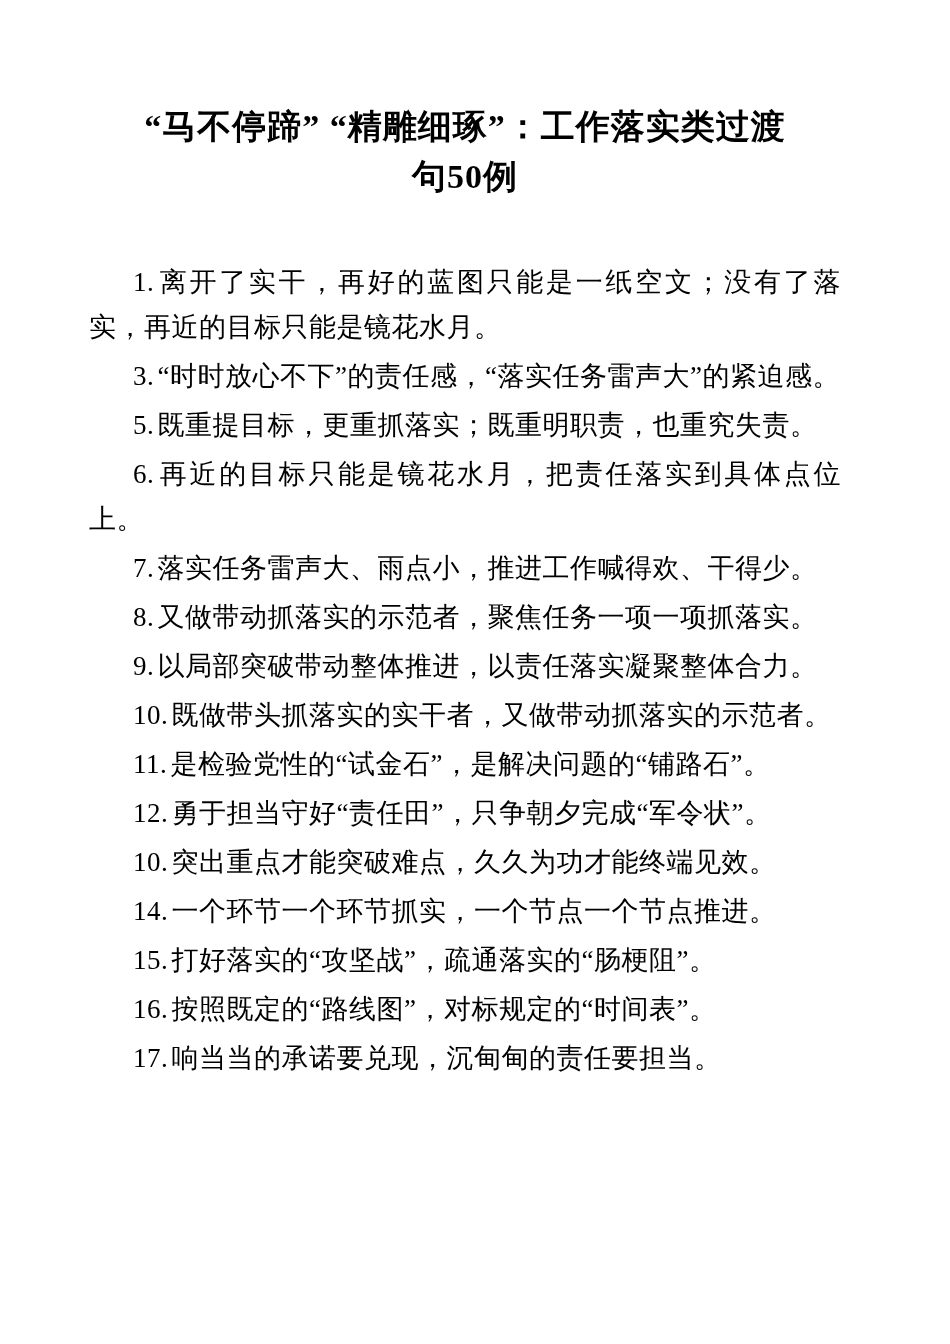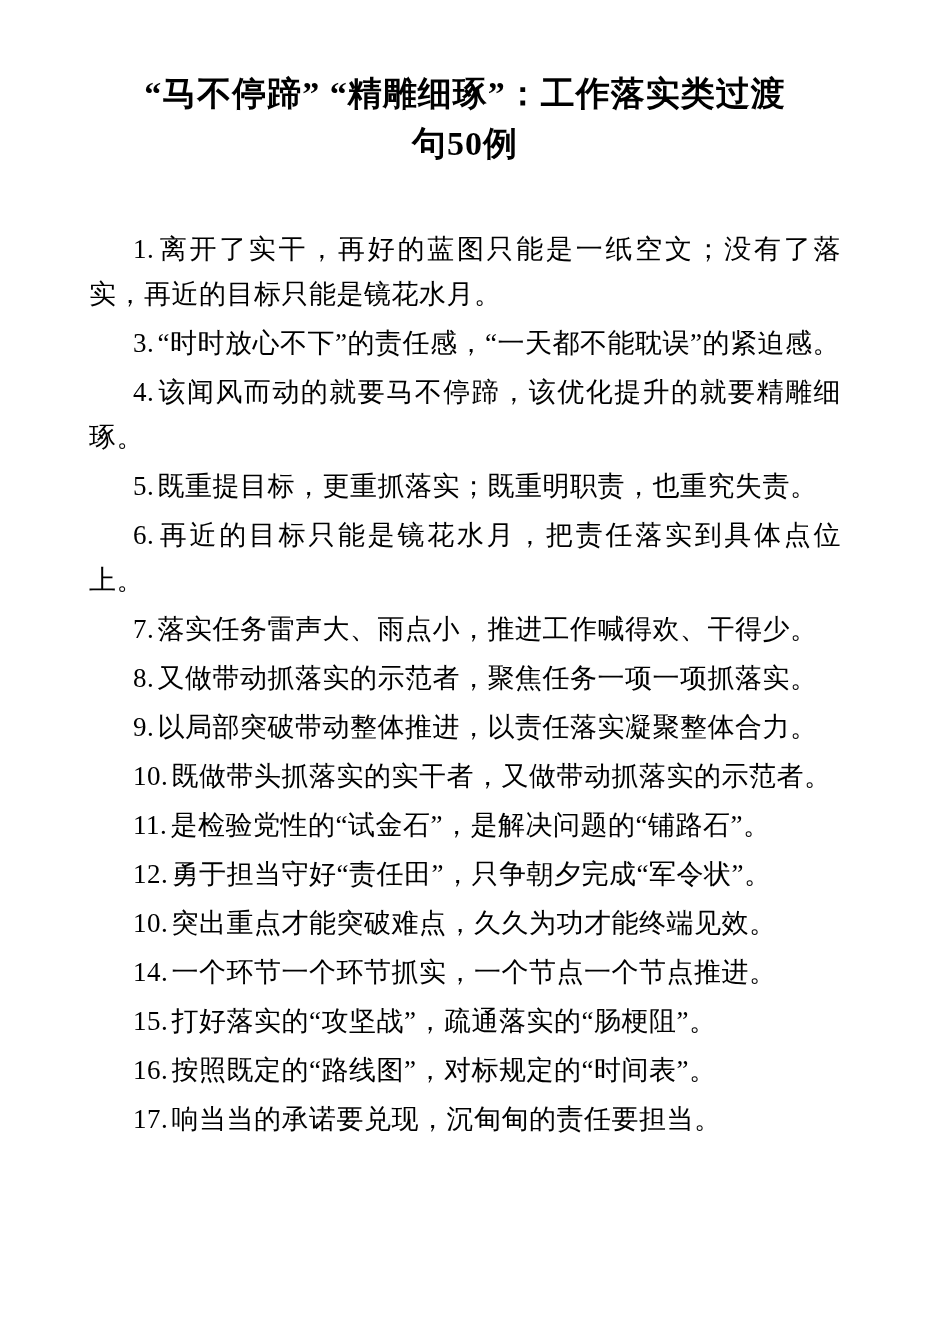--- a/index.html
+++ b/index.html
@@ -15,21 +15,21 @@
     color: #000000;
   }
   .page {
     box-sizing: border-box;
     width: 950px;
     height: 1344px;
     background: #ffffff;
     padding: 0 105px 0 85px;
   }
   .doc-title {
-    margin: 69px 0 0 0;
+    margin: 102px 0 0 0;
     font-size: 34px;
     font-weight: bold;
     line-height: 50px;
     text-align: center;
     letter-spacing: 1px;
   }
   .doc-title .title-line {
     display: block;
   }
   .item-list {
@@ -55,23 +55,22 @@
 
   <h1 class="doc-title">
     <span class="title-line">“马不停蹄” “精雕细琢”：工作落实类过渡</span>
     <span class="title-line">句50例</span>
   </h1>
 
   <div class="item-list">
   <p class="item"><span class="num">1.</span><span class="txt">离开了实干，再好的蓝图只能是一纸空文；没有了落实，再近的目标只能是镜花水月。</span></p>
 
 
-  <p class="item"><span class="num">3.</span><span class="txt">“时时放心不下”的责任感，“一天都不能耽误”的紧迫感。</span></p>
+  <p class="item"><span class="num">3.</span><span class="txt">“时时放心不下”的责任感，“落实任务雷声大”的紧迫感。</span></p>
 
-  <p class="item"><span class="num">4.</span><span class="txt">该闻风而动的就要马不停蹄，该优化提升的就要精雕细琢。</span></p>
 
   <p class="item"><span class="num">5.</span><span class="txt">既重提目标，更重抓落实；既重明职责，也重究失责。</span></p>
 
   <p class="item"><span class="num">6.</span><span class="txt">再近的目标只能是镜花水月，把责任落实到具体点位上。</span></p>
 
   <p class="item"><span class="num">7.</span><span class="txt">落实任务雷声大、雨点小，推进工作喊得欢、干得少。</span></p>
 
   <p class="item"><span class="num">8.</span><span class="txt">又做带动抓落实的示范者，聚焦任务一项一项抓落实。</span></p>
 
   <p class="item"><span class="num">9.</span><span class="txt">以局部突破带动整体推进，以责任落实凝聚整体合力。</span></p>

